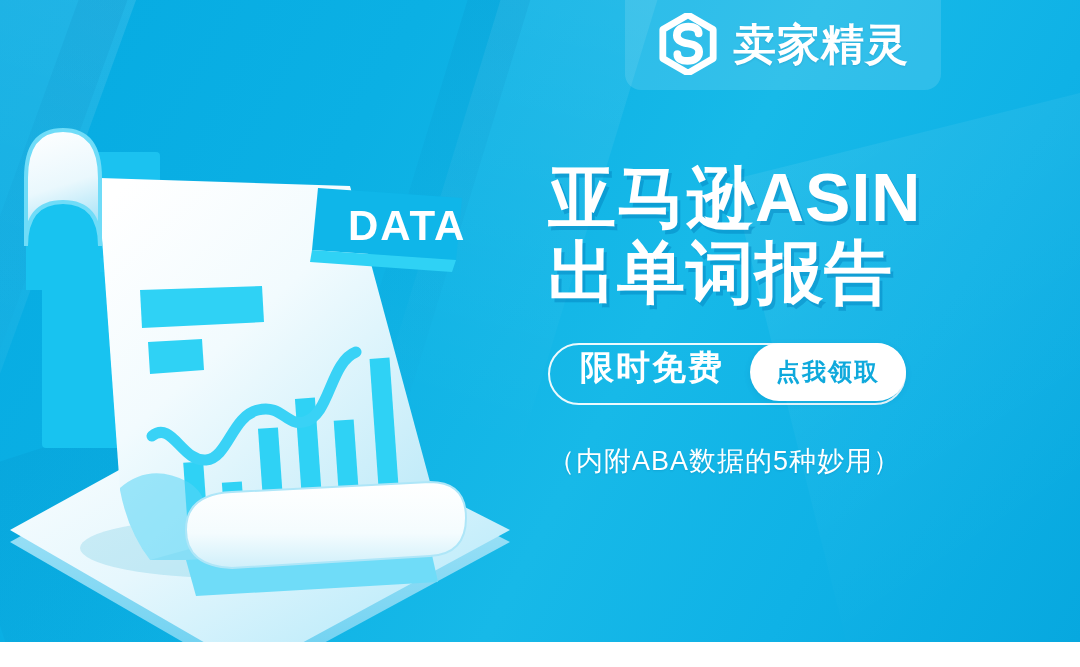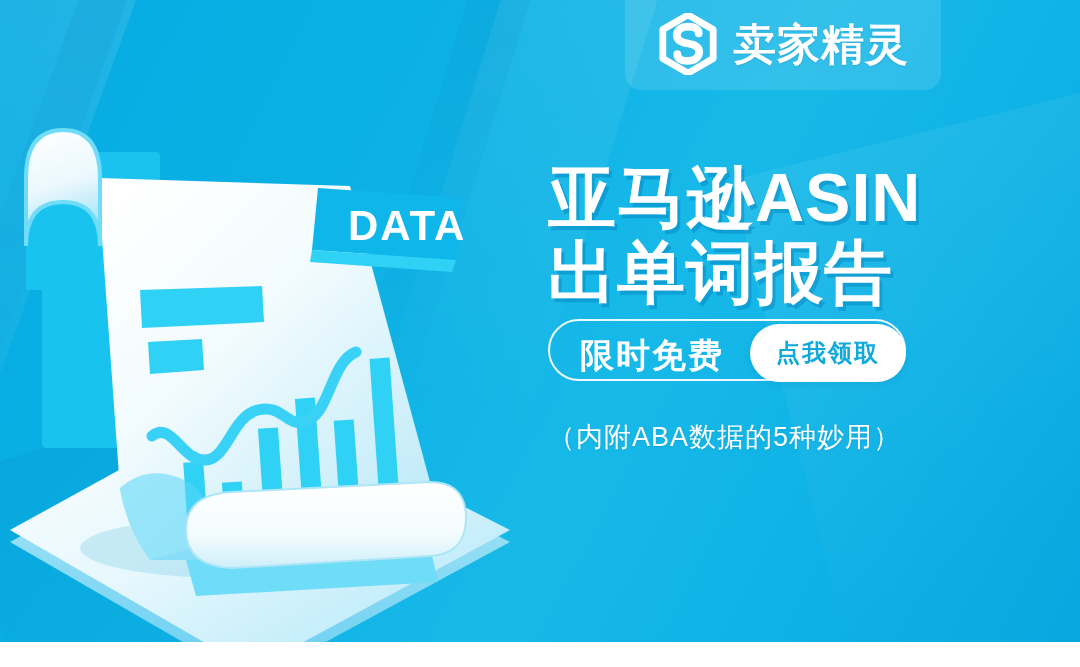--- a/index.html
+++ b/index.html
@@ -77,22 +77,22 @@
   .headline {
     color:#FFFFFF;
     font-size:68px; font-weight:bold; line-height:1.04;
     letter-spacing:1px; white-space:nowrap;
     text-shadow:3px 4px 0 rgba(0,125,185,0.42);
   }
   #headline-2 { margin-top:4px; }
 
   
   #cta-row {
-    margin-top:12px;
-    display:inline-flex; align-items:flex-end;
+    margin-top:36px;
+    display:inline-flex; align-items:flex-start;
     height:62px;
     border:2.5px solid rgba(255,255,255,0.92);
     border-radius:34px;
     padding:0 0 0 30px;
   }
   #cta-free {
     color:#FFFFFF; font-size:34px; font-weight:bold;
     letter-spacing:2px; white-space:nowrap;
     padding-right:26px;
   }

